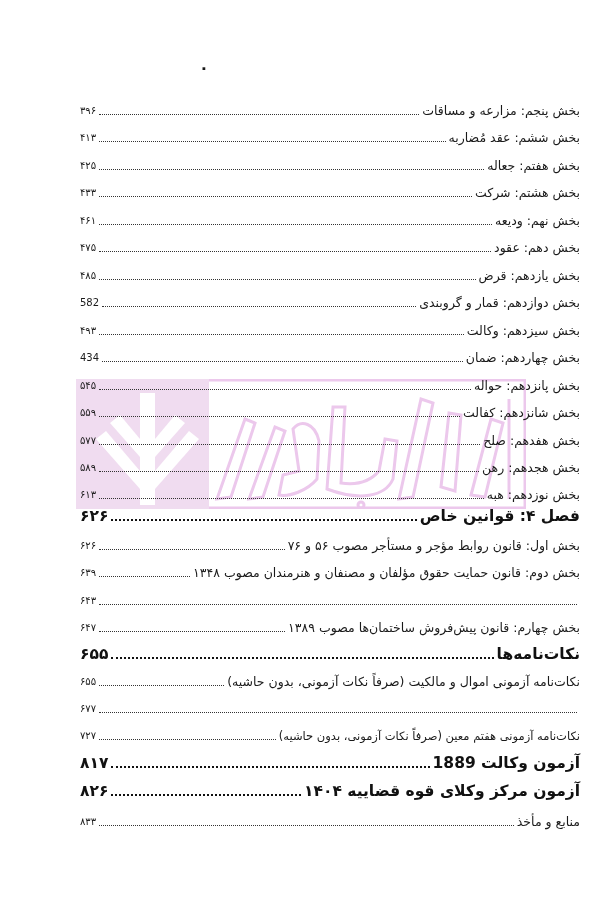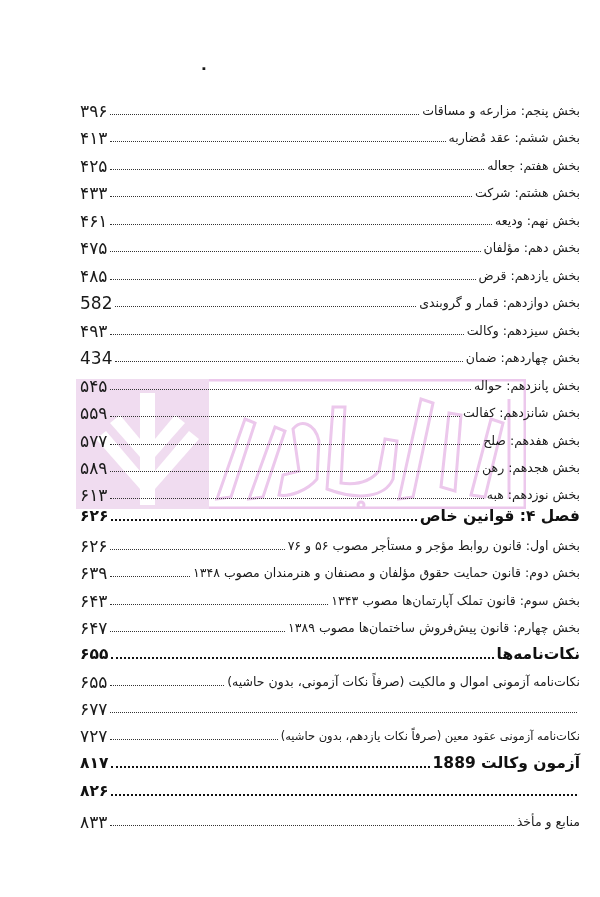--- a/index.html
+++ b/index.html
@@ -68,21 +68,21 @@
     left: 0;
     width: 500px;
     height: 24px;
     display: flex;
     flex-direction: row;
     align-items: flex-end;
     direction: ltr;
   }
   .toc-row .pg {
     flex: 0 0 auto;
-    font-size: 17px;
+    font-size: 10px;
     line-height: 16px;
     white-space: nowrap;
     direction: rtl;
     unicode-bidi: plaintext;
   }
   .toc-row .leader {
     flex: 1 1 auto;
     border-bottom: 1.3px dotted #333;
     margin: 0 3px 4px 3px;
     height: 1px;
@@ -174,21 +174,21 @@
     <span class="title">بخش هشتم: شرکت</span>
   </div>
   <div class="toc-row" style="top:205px">
     <span class="pg">۴۶۱</span>
     <span class="leader"></span>
     <span class="title">بخش نهم: ودیعه</span>
   </div>
   <div class="toc-row" style="top:232px">
     <span class="pg">۴۷۵</span>
     <span class="leader"></span>
-    <span class="title">بخش دهم: مؤلفان</span>
+    <span class="title">بخش دهم: عقود</span>
   </div>
   <div class="toc-row" style="top:260px">
     <span class="pg">۴۸۵</span>
     <span class="leader"></span>
     <span class="title">بخش یازدهم: قرض</span>
   </div>
   <div class="toc-row" style="top:287px">
     <span class="pg">582</span>
     <span class="leader"></span>
     <span class="title">بخش دوازدهم: قمار و گروبندی</span>
@@ -239,21 +239,20 @@
     <span class="title">بخش اول: قانون روابط مؤجر و مستأجر مصوب ۵۶ و ۷۶</span>
   </div>
   <div class="toc-row" style="top:557px">
     <span class="pg">۶۳۹</span>
     <span class="leader"></span>
     <span class="title">بخش دوم: قانون حمایت حقوق مؤلفان و مصنفان و هنرمندان مصوب ۱۳۴۸</span>
   </div>
   <div class="toc-row" style="top:585px">
     <span class="pg">۶۴۳</span>
     <span class="leader"></span>
-    <span class="title">بخش سوم: قانون تملک آپارتمان‌ها مصوب ۱۳۴۳</span>
   </div>
   <div class="toc-row" style="top:612px">
     <span class="pg">۶۴۷</span>
     <span class="leader"></span>
     <span class="title">بخش چهارم: قانون پیش‌فروش ساختمان‌ها مصوب ۱۳۸۹</span>
   </div>
   <div class="toc-row heading" style="top:640px">
     <span class="pg">۶۵۵</span>
     <span class="leader"></span>
     <span class="title">نکات‌نامه‌ها</span>
@@ -263,29 +262,30 @@
     <span class="leader"></span>
     <span class="title">نکات‌نامه آزمونی اموال و مالکیت (صرفاً نکات آزمونی، بدون حاشیه)</span>
   </div>
   <div class="toc-row" style="top:693px">
     <span class="pg">۶۷۷</span>
     <span class="leader"></span>
   </div>
   <div class="toc-row small" style="top:720px">
     <span class="pg">۷۲۷</span>
     <span class="leader"></span>
-    <span class="title">نکات‌نامه آزمونی عقود معین (صرفاً نکات یازدهم، بدون حاشیه)</span>
+    <span class="title">نکات‌نامه آزمونی هفتم معین (صرفاً نکات آزمونی، بدون حاشیه)</span>
   </div>
   <div class="toc-row heading" style="top:749px">
     <span class="pg">۸۱۷</span>
     <span class="leader"></span>
     <span class="title">آزمون وکالت 1889</span>
   </div>
   <div class="toc-row heading" style="top:777px">
     <span class="pg">۸۲۶</span>
     <span class="leader"></span>
+    <span class="title">آزمون مرکز وکلای قوه قضاییه ۱۴۰۴</span>
   </div>
   <div class="toc-row" style="top:806px">
     <span class="pg">۸۳۳</span>
     <span class="leader"></span>
     <span class="title">منابع و مأخذ</span>
   </div>
 </div>
 
 </body></html>

